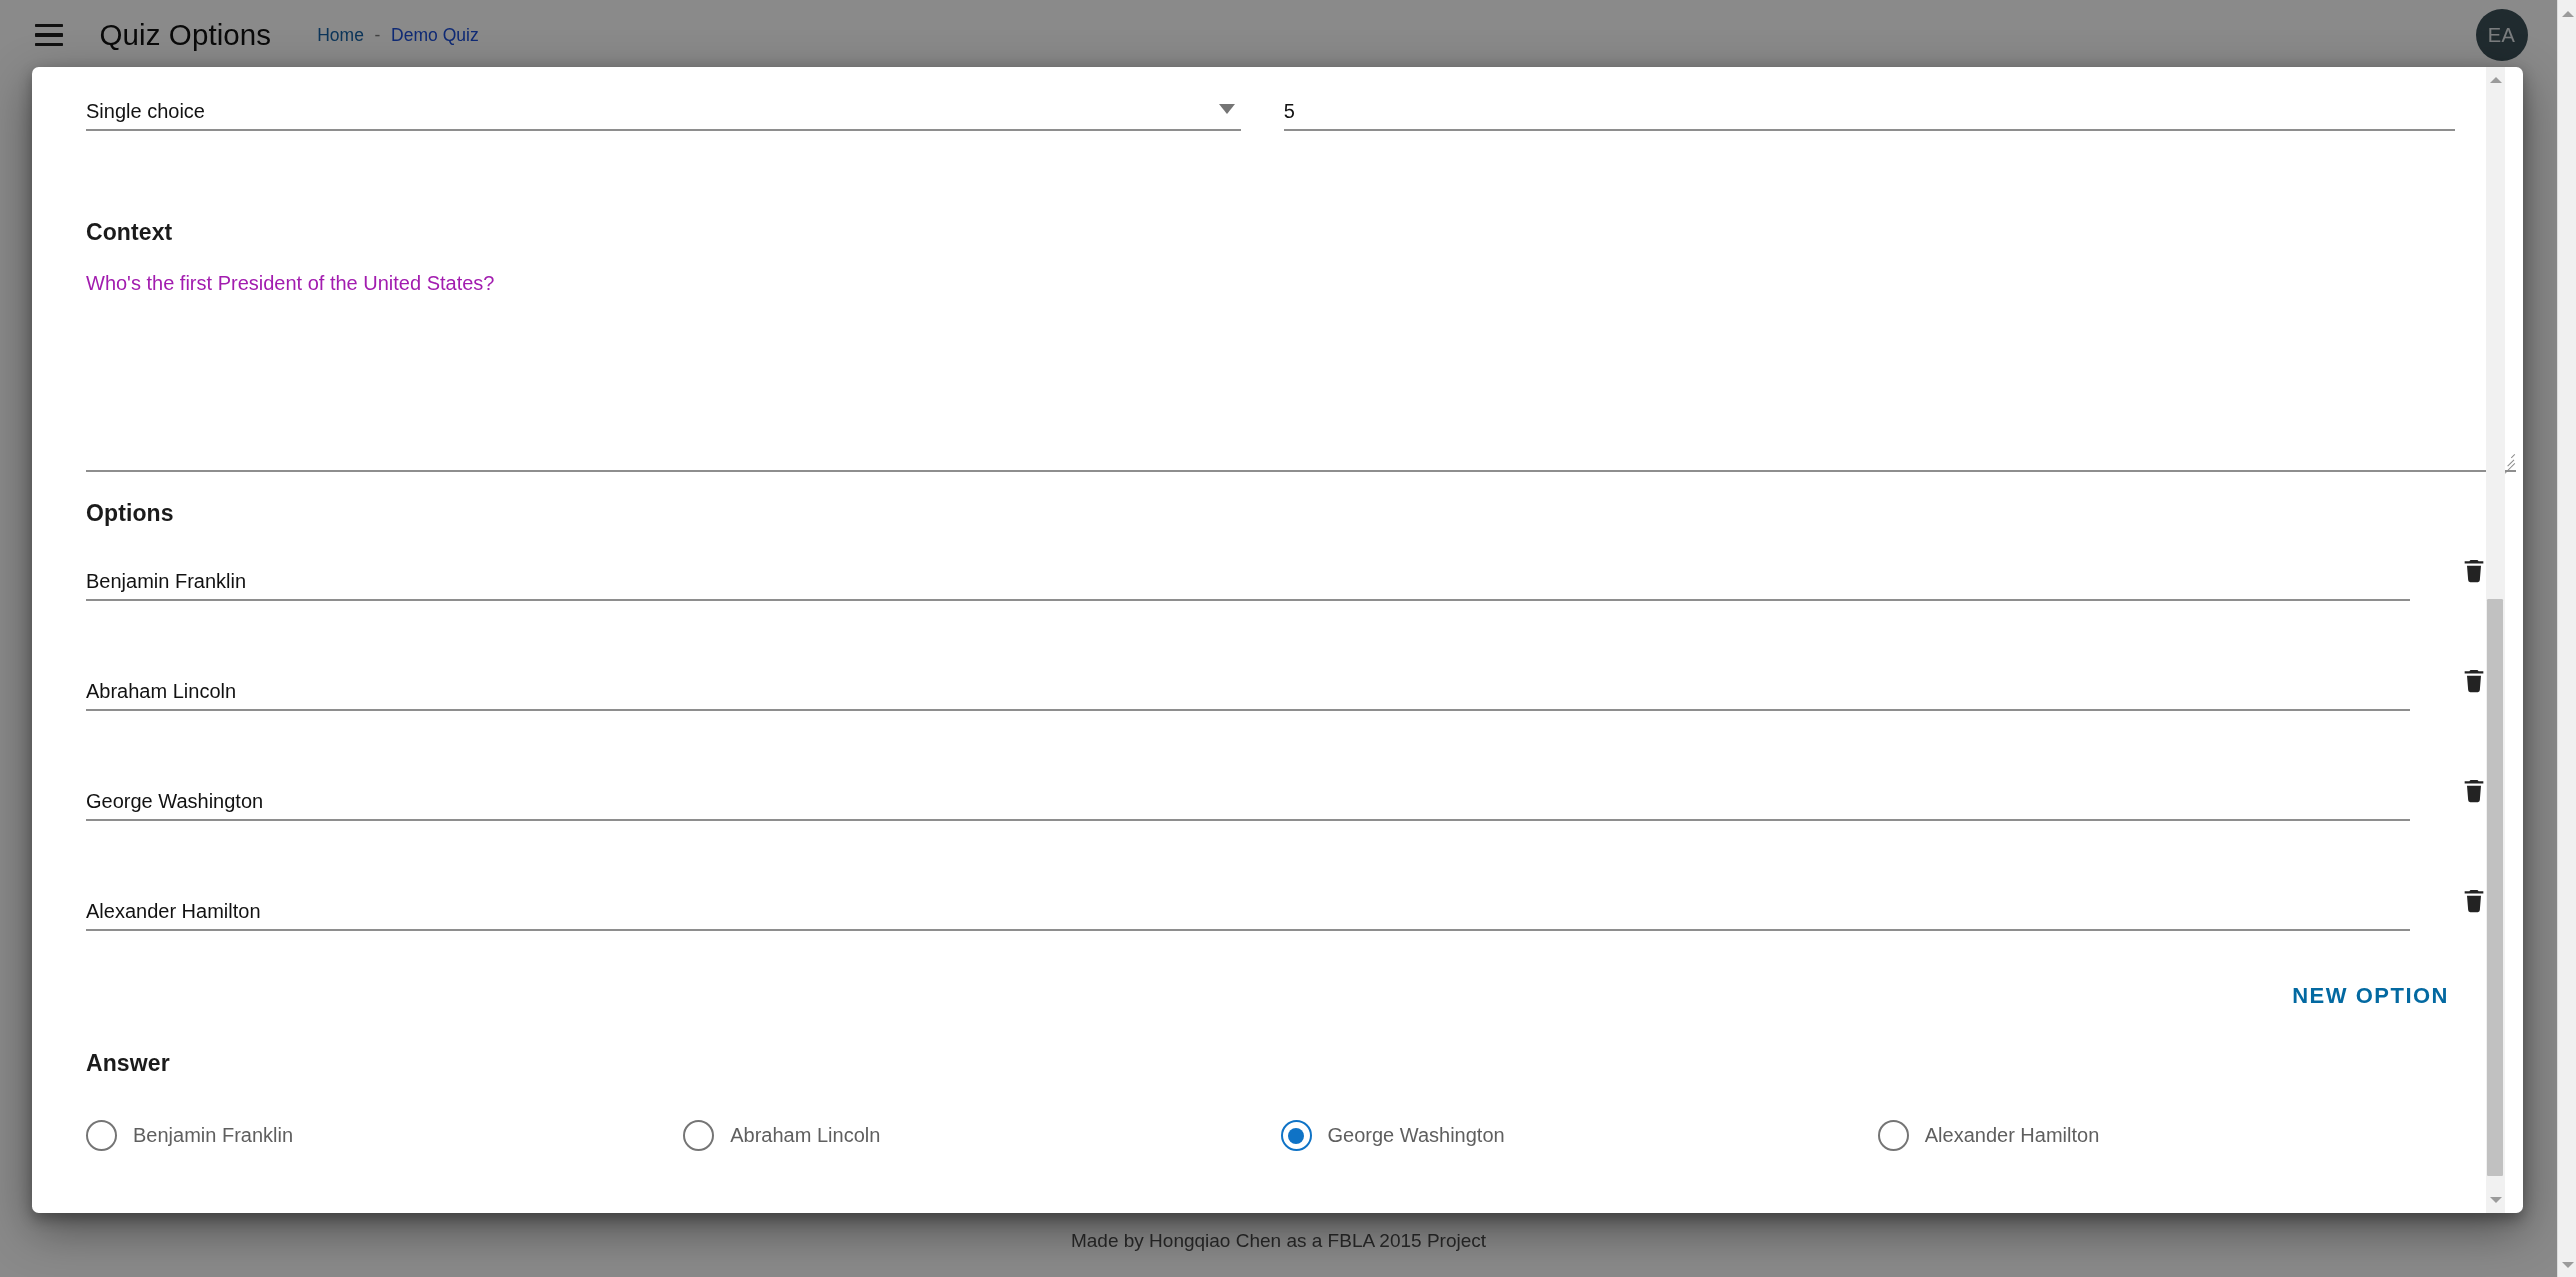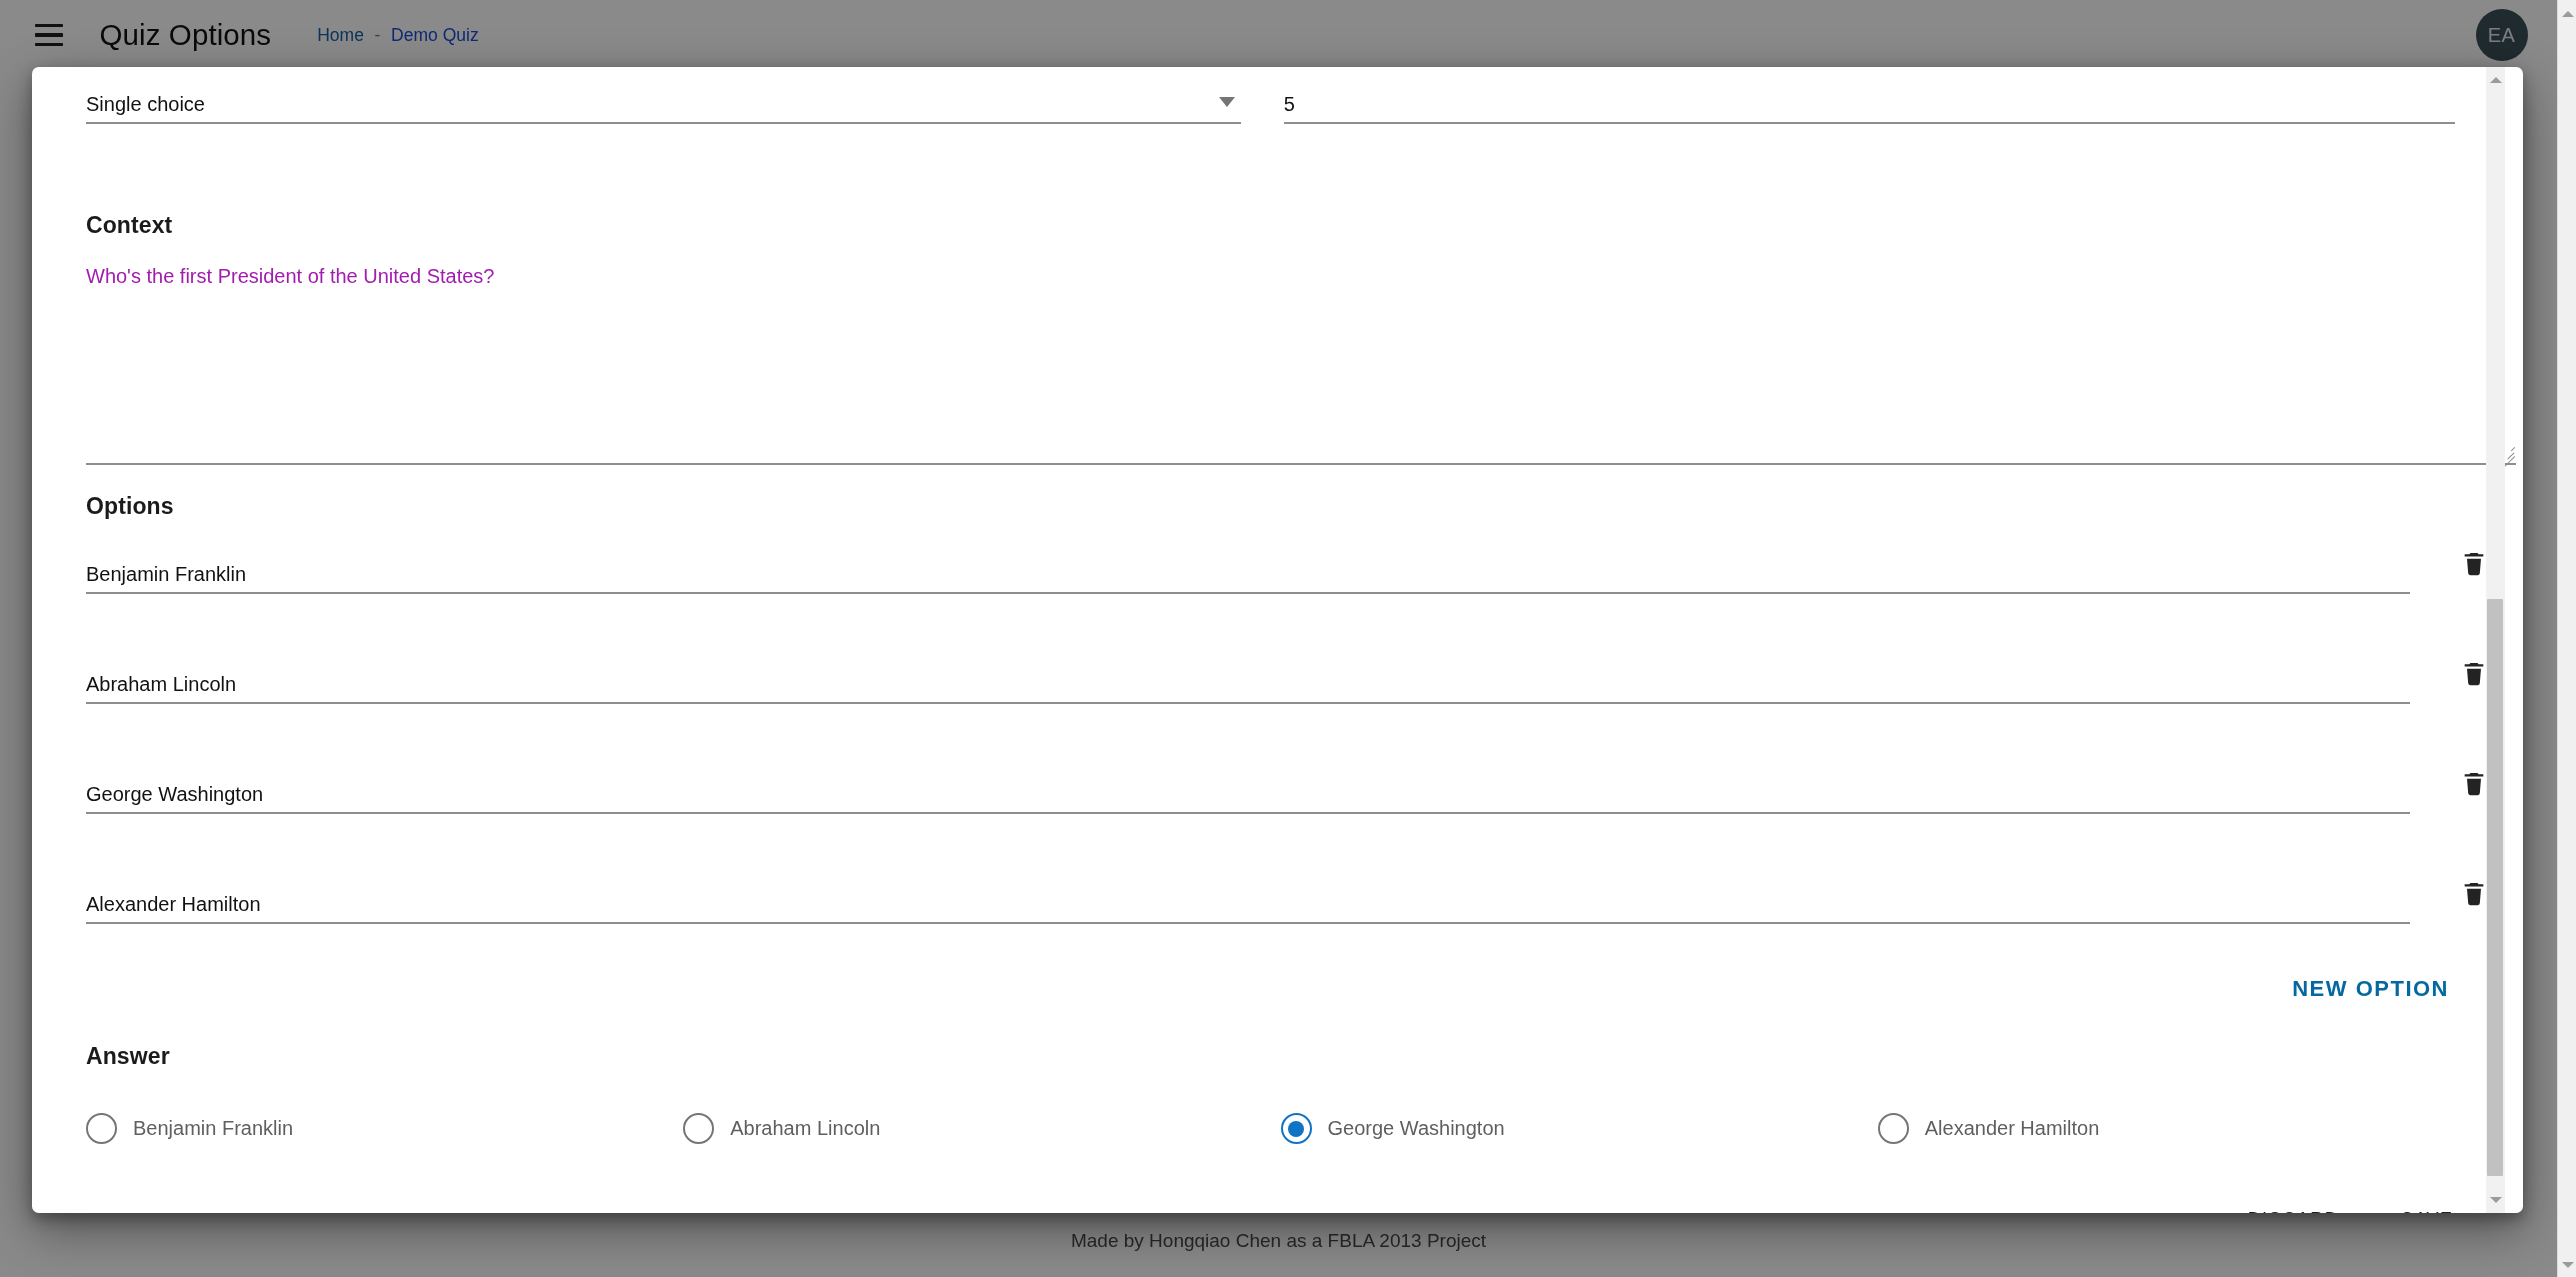--- a/index.html
+++ b/index.html
@@ -171,21 +171,21 @@
     left: 1.3px; width: 16px;
     top: 532px; height: 577px;
     background: #c1c1c1;
     border-radius: 1.3px;
     cursor: pointer;
   }
 
   
   #form-area {
     position: absolute;
-    left: 0; top: 9px;
+    left: 0; top: 16px;
     width: 2473px;
     height: 1146px;
     padding: 0 32px 0 54px;
   }
 
   
   #top-row {
     position: absolute;
     left: 54px; top: 0;
     width: 2369px;
@@ -392,21 +392,21 @@
 
     <div id="breadcrumb">
       <span class="crumb-link">Home</span>
       <span class="crumb-sep">-</span>
       <span class="crumb-current">Demo Quiz</span>
     </div>
 
     <div id="avatar">EA</div>
   </div>
 
-  <div id="page-footer">Made by Hongqiao Chen as a FBLA 2013 Project</div>
+  <div id="page-footer">Made by Hongqiao Chen as a FBLA 2015 Project</div>
 </div>
 
 <div id="modal-scrim"></div>
 
 <div id="question-dialog">
 
   <div id="dialog-body">
 
     <div id="form-area">
 

